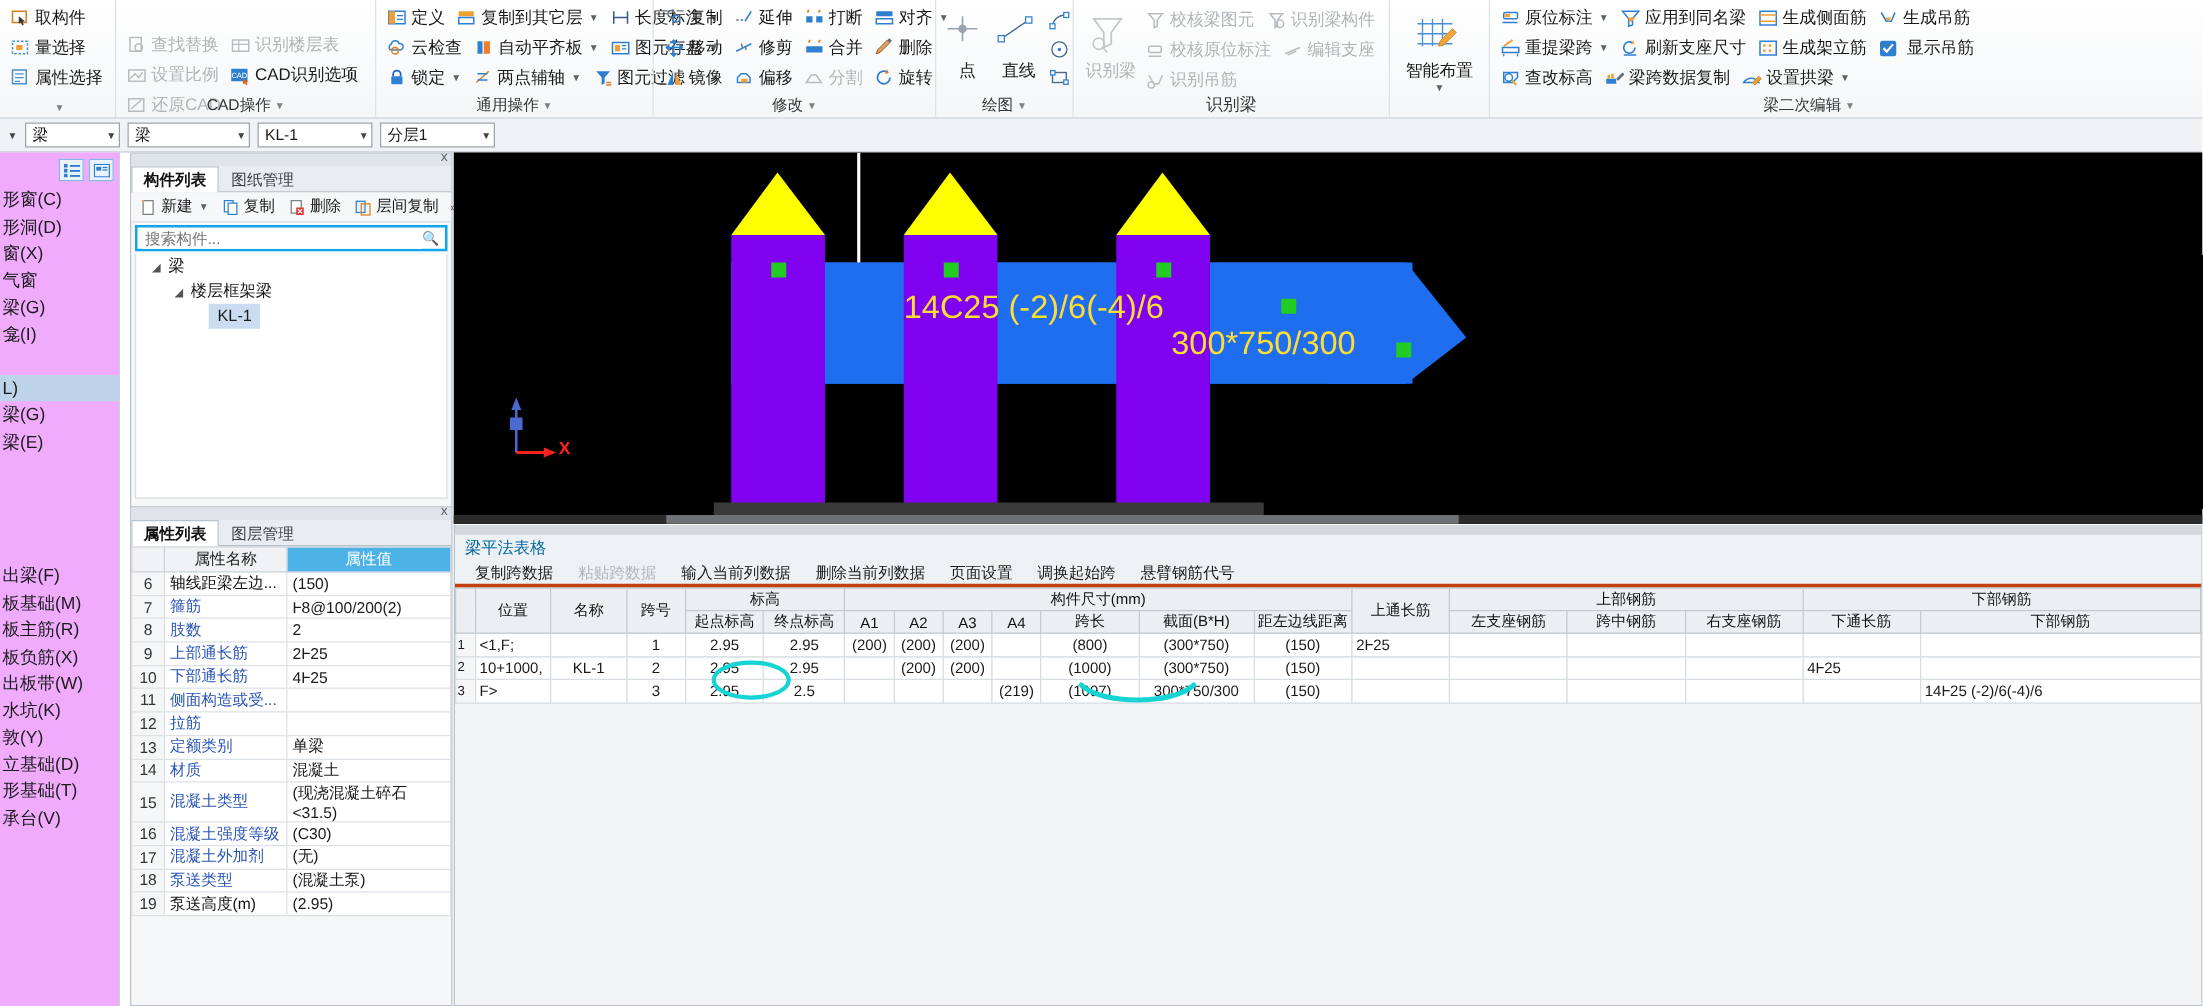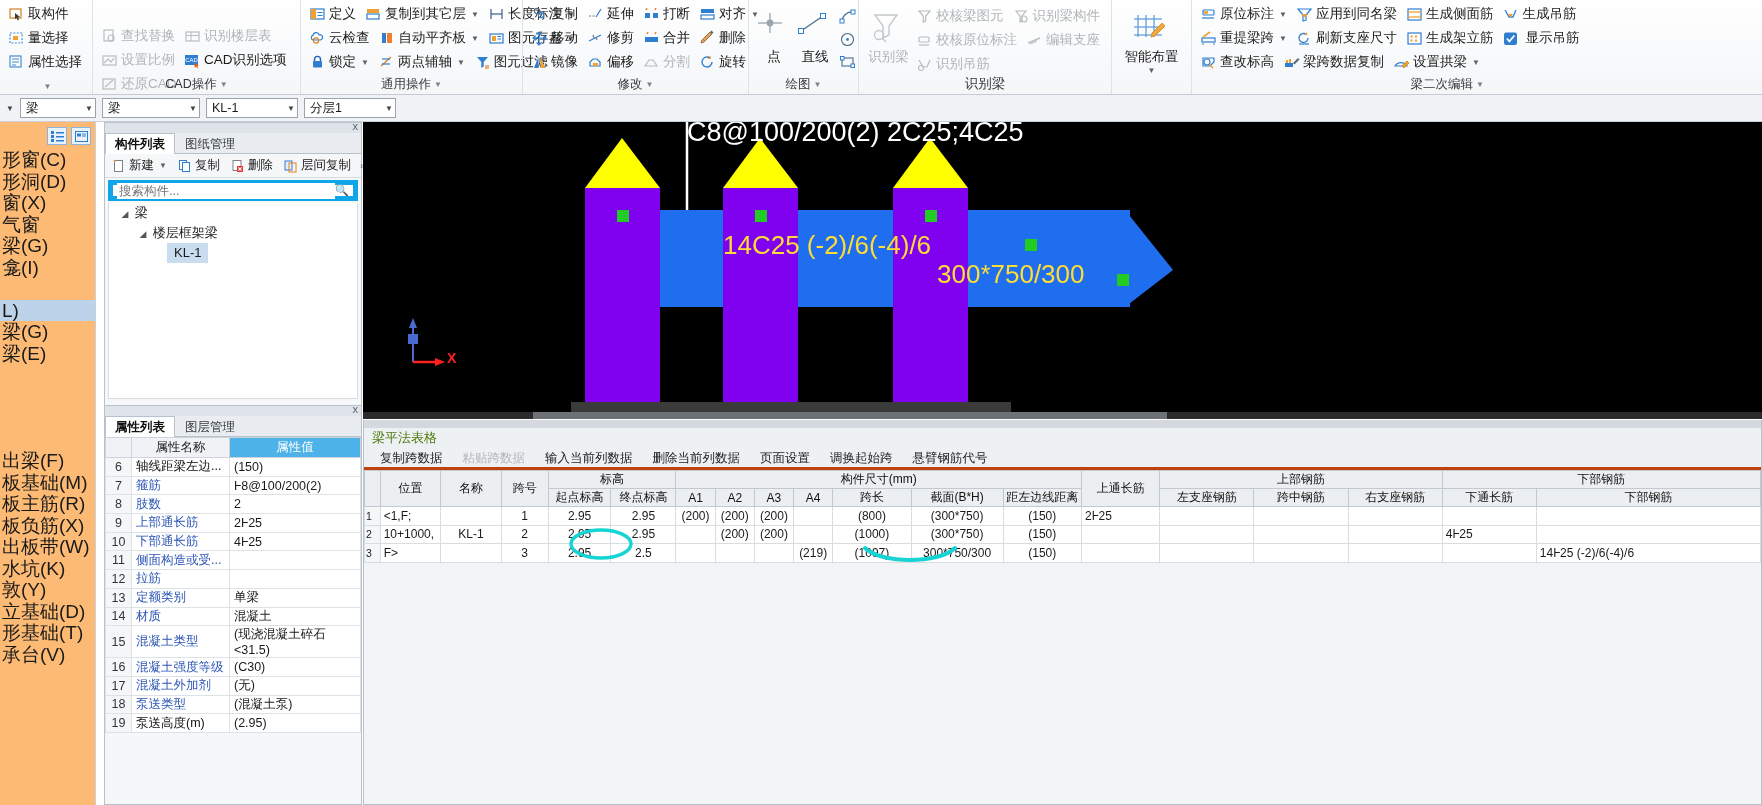--- a/index.html
+++ b/index.html
@@ -48,22 +48,22 @@
             background:#f0f2f5; border-bottom:1px solid #c8d0d8;
             display:flex; align-items:center; padding-left:0px; }
   .combo { height:20px; border:1px solid #9aa4ae; background:#fff;
            display:flex; align-items:center; padding:0 2px 0 5px;
            font-size:12.5px; margin-right:6px; position:relative; }
   .combo .cval { flex:1; overflow:hidden; white-space:nowrap; }
   .combo .carr { font-size:8px; color:#444; padding-left:6px; }
 
   
   #leftnav { position:absolute; left:0; top:122px; width:96px; height:683px;
-             background:#fdba74; border-right:1px solid #c8d0d8; overflow:hidden;
-             font-size:19px; }
+             background:#f0abfc; border-right:1px solid #c8d0d8; overflow:hidden;
+             font-size:14px; }
   .navitem { height:21.5px; line-height:21.5px; padding-left:2px;
              white-space:nowrap; cursor:default;}
   .navitem.sel { background:#bdd3ea; }
 
   
   #comppanel { position:absolute; left:104px; top:122px; width:258px; height:285px;
                background:#f6f7f9; border:1px solid #b8c2cc; }
   .panelbar { height:10px; background:#dfe4ea; position:relative;}
   .panelbar .pclose { position:absolute; right:3px; top:-3px; font-size:11px;
                       color:#5a6268; cursor:default; }
@@ -72,21 +72,21 @@
   .ptab { padding:0 9px; line-height:20px; font-size:12.5px; cursor:default;
           border:1px solid transparent; border-bottom:none; color:#3a4046;}
   .ptab.act { background:#fff; border-color:#b8c2cc; font-weight:bold;
               color:#111; margin-bottom:-1px; padding-bottom:1px;}
   .ptoolbar { display:flex; align-items:center; height:24px; background:#f6f7f9;
               border-bottom:1px solid #d5dbe1; padding-left:2px; gap:1px;}
   .ptbtn { display:flex; align-items:center; gap:3px; padding:0 4px;
            height:21px; font-size:12.5px; cursor:default; white-space:nowrap;
            border:1px solid transparent; border-radius:2px;}
   .psearch { height:21px; margin:2px 3px; background:#fff;
-             border:5px solid #0ea5e9; display:flex; align-items:center;
+             border:2px solid #0ea5e9; display:flex; align-items:center;
              padding:0 4px; }
   .psearch input { border:none; outline:none; flex:1; font-size:12.5px;
                    color:#8b9097; font-family:inherit; }
   .ptree { background:#fff; margin:0 3px; height:196px; overflow:hidden;
            border:1px solid #d7dde3; border-top:none;}
   .tnode { height:20px; line-height:20px; font-size:13px; white-space:nowrap;
            cursor:default; }
   .tnode .tri { display:inline-block; width:12px; color:#555; font-size:9px;
                 text-align:center;}
   .tnode .leaflbl { display:inline-block; padding:0 7px; }
@@ -112,21 +112,21 @@
   #cvslider { position:absolute; left:363px; top:412px; width:1399px; height:7px;
               background:#2b2b2b; }
   #cvslider .thumb { position:absolute; left:170px; top:0; width:634px;
                      height:7px; background:#6e7176; }
 
   
   #tblpanel { position:absolute; left:363px; top:420px; width:1399px; height:385px;
               background:#f2f4f6; border:1px solid #b8c2cc; border-top:none;}
   .tblbar { height:8px; background:#d3d9df; }
   .tbltitle { height:20px; line-height:20px; padding-left:8px; font-size:13px;
-              color:#4d7c0f; background:#eef1f4;}
+              color:#0369a1; background:#eef1f4;}
   .tbltools { height:22px; display:flex; align-items:center; gap:0;
               background:#eef1f4; border-bottom:3px solid #c2410c;
               padding-left:6px;}
   .tbtool { font-size:12.5px; padding:0 9px; cursor:default; line-height:20px;
             border:1px solid transparent;}
   .tbtool.dis { color:#b2b6ba; }
   .dgrid { width:100%; border-collapse:collapse; font-size:12px;
            table-layout:fixed; }
   .dgrid th { background:#eceff2; border:1px solid #c2c9d0; font-weight:normal;
               height:15px; color:#111; padding:0 1px;}
@@ -997,21 +997,20 @@
     <line x1="324" y1="0" x2="324" y2="88" stroke="#ffffff" stroke-width="2.5"></line>
 
     <g>
       <line x1="50" y1="200" x2="50" y2="240" stroke="#4a6ad0" stroke-width="2"></line>
       <polygon points="50,196 46,206 54,206" fill="#4a6ad0"></polygon>
       <rect x="45" y="212" width="10" height="10" fill="#4a6ad0"></rect>
       <line x1="50" y1="240" x2="78" y2="240" stroke="#ff2020" stroke-width="2.5"></line>
       <polygon points="82,240 72,236 72,244" fill="#ff2020"></polygon>
     </g>
   </svg>
-  <div class="cvtext" style="left:324px; top:-5px; color:#ffffff; font-size:27px;">C8@100/200(2) 2C25;4C25</div>
   <div class="cvtext" style="left:360px; top:108px; color:#ffdd33; font-size:26px;">14C25 (-2)/6(-4)/6</div>
   <div class="cvtext" style="left:574px; top:137px; color:#ffdd33; font-size:26px;">300*750/300</div>
   <div class="cvtext" style="left:84px; top:228px; color:#ff2020; font-size:14px; font-weight:bold;">X</div>
 </div>
 <div id="cvslider">
   <div class="thumb"></div>
 </div>
 
 <div id="tblpanel">
   <div class="tblbar"></div>

